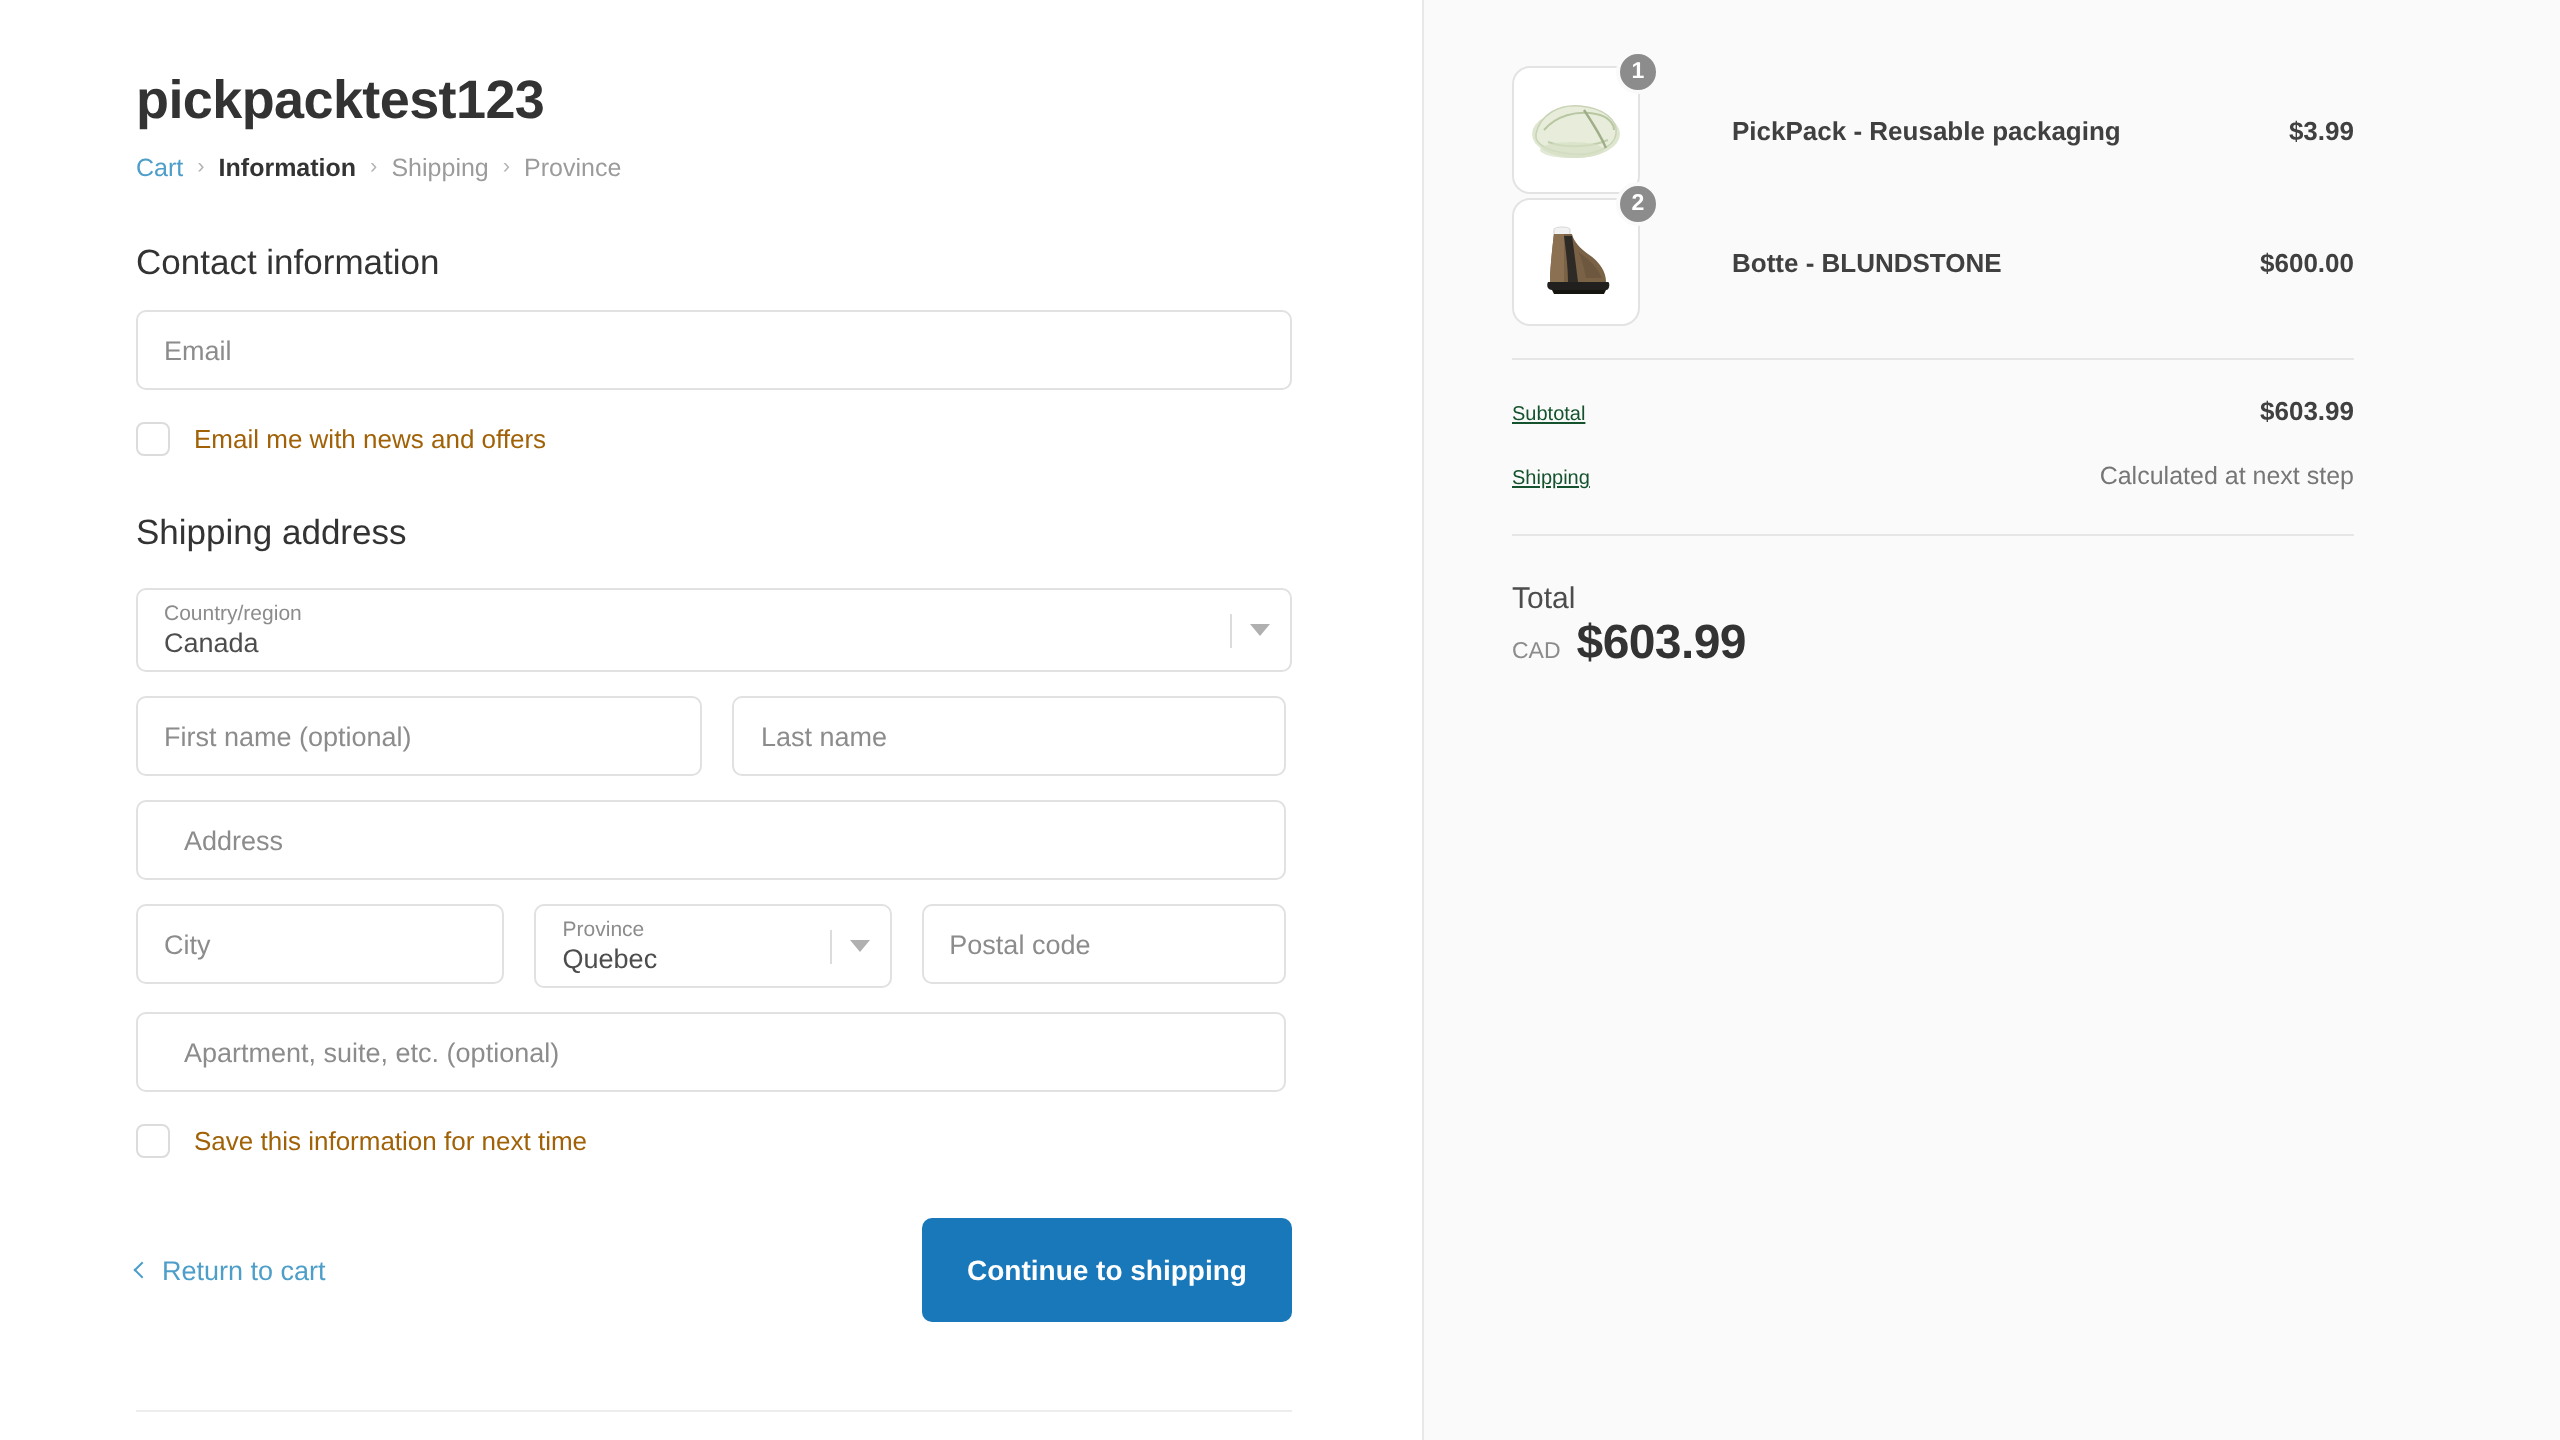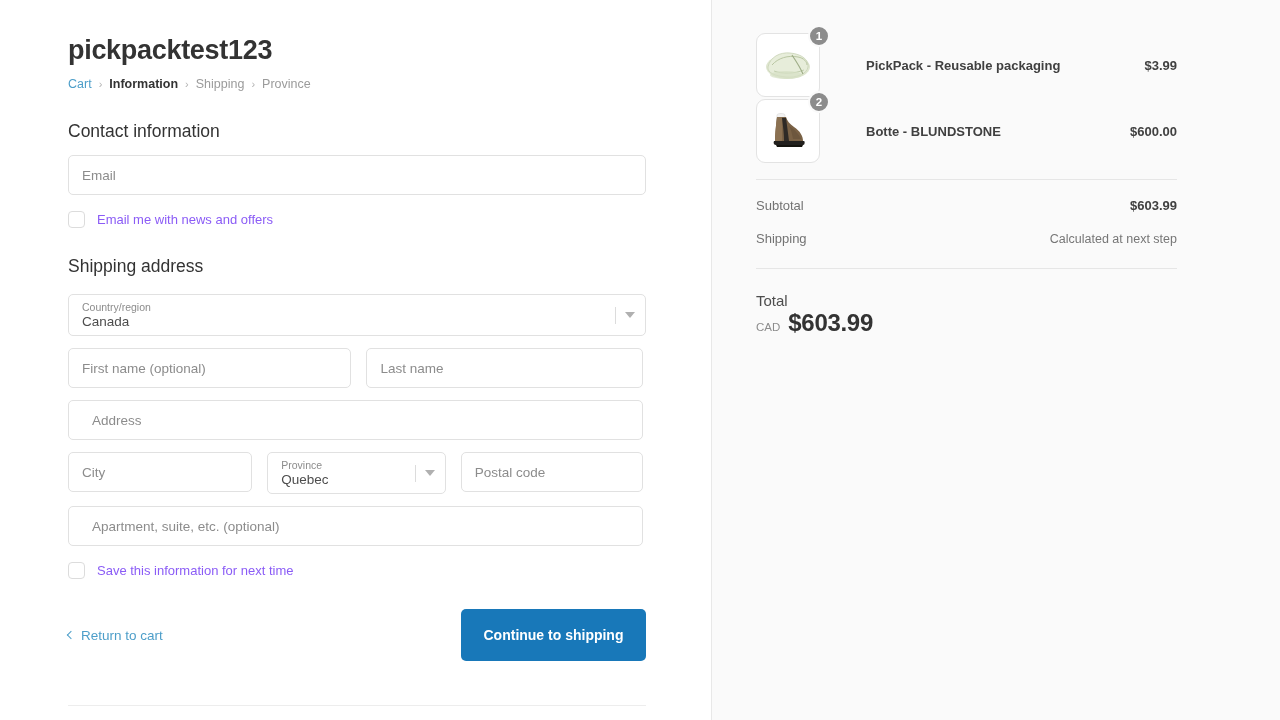--- a/index.html
+++ b/index.html
@@ -123,21 +123,21 @@
     gap: 12px;
     margin-top: 16px;
   }
   .checkbox {
     width: 17px; height: 17px;
     border: 1px solid #dcdcdc;
     border-radius: 4px;
     background: #ffffff;
     flex: none;
   }
-  .checkrow-label { font-size: 13px; color: #8b5cf6; }
+  .checkrow-label { font-size: 13px; color: #a16207; }
 
   .row { display: flex; gap: 15px; margin-top: 12px; }
   .country-row { margin-top: 16px; width: 578px; }
   .f-first { width: 285px; }
   .f-last  { width: 278px; }
   .f-wide  { width: 578px; padding-left: 23px; }
   .f-city  { width: 187px; }
   .f-prov  { width: 181px; }
   .f-post  { width: 185px; }
 
@@ -241,21 +241,21 @@
     border-top: 1px solid #e6e6e6;
     margin: 15px 0 0 0;
   }
 
   .total-row {
     display: flex;
     align-items: baseline;
     justify-content: space-between;
     margin-top: 18px;
   }
-  .total-row .label { font-size: 13px; color: #737373; }
+  .total-row .label { font-size: 10px; color: #14532d; text-decoration: underline; }
   .total-row .value { font-size: 13px; font-weight: 700; color: #404040; }
   .total-row .value.muted { font-weight: 400; color: #767676; font-size: 12.5px; }
 
   .grand-total {
     display: flex;
     align-items: baseline;
     justify-content: flex-end;
     margin-top: 23px;
     flex-direction: column;
   }

